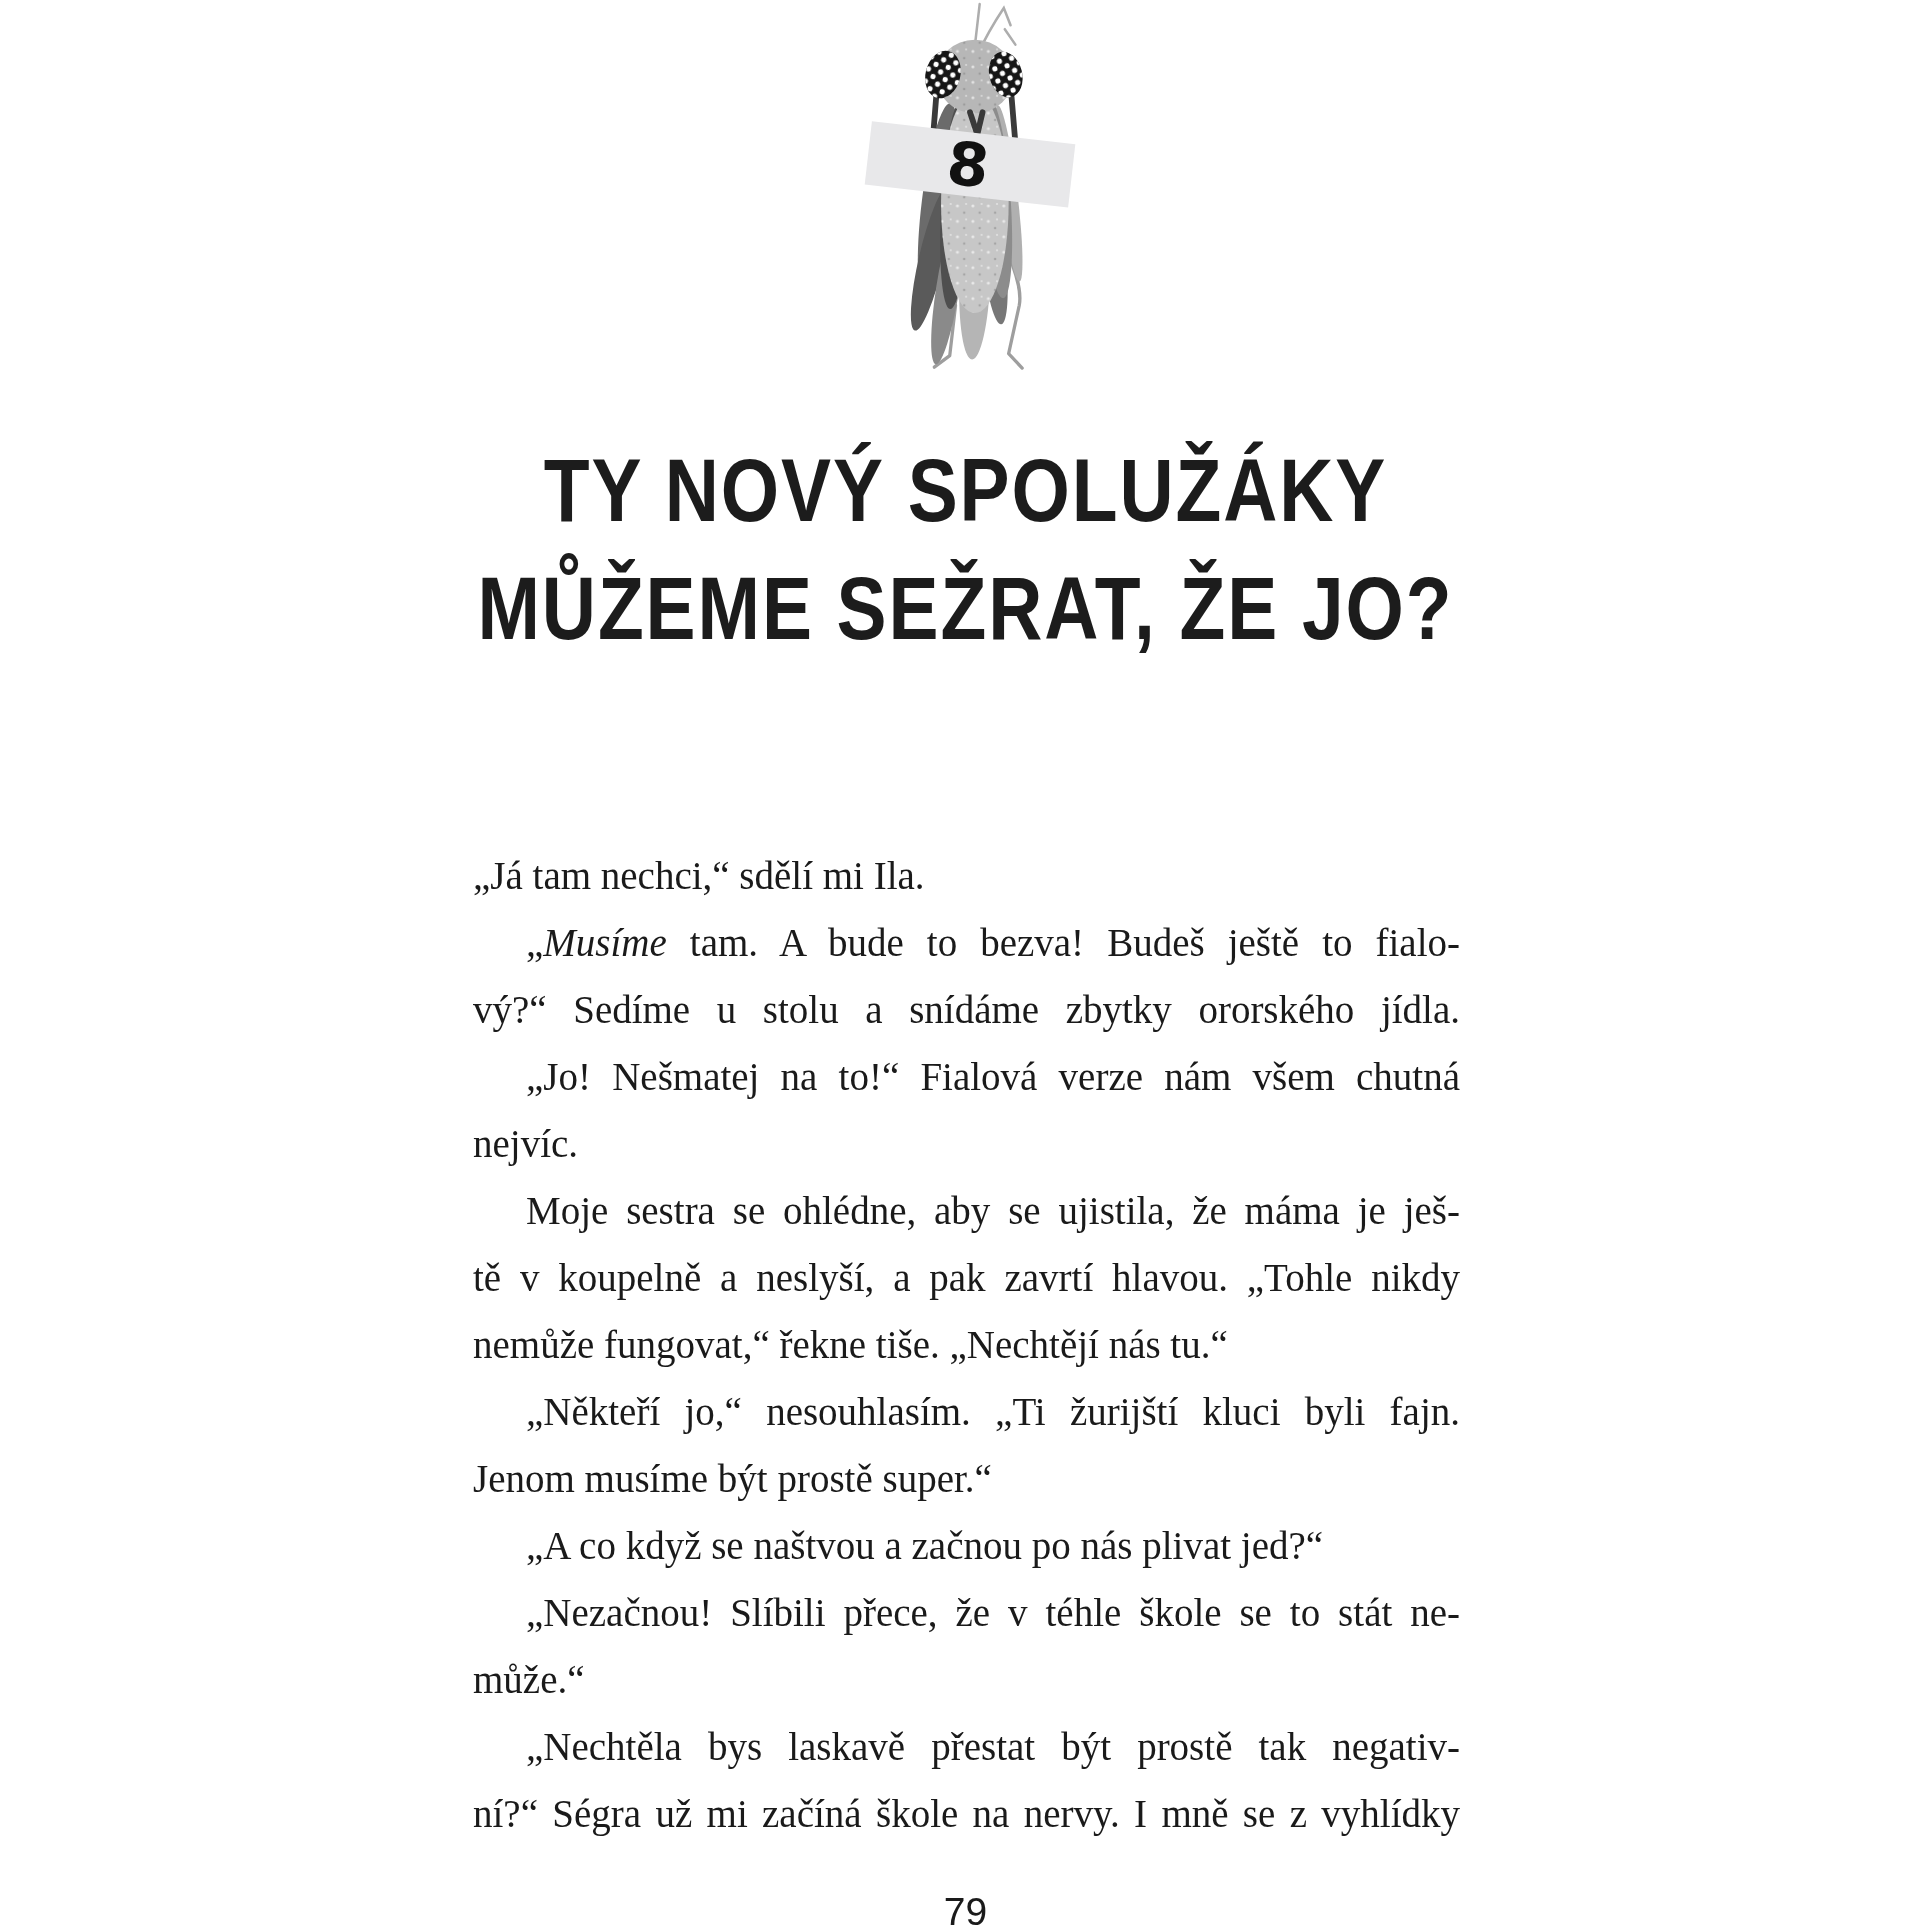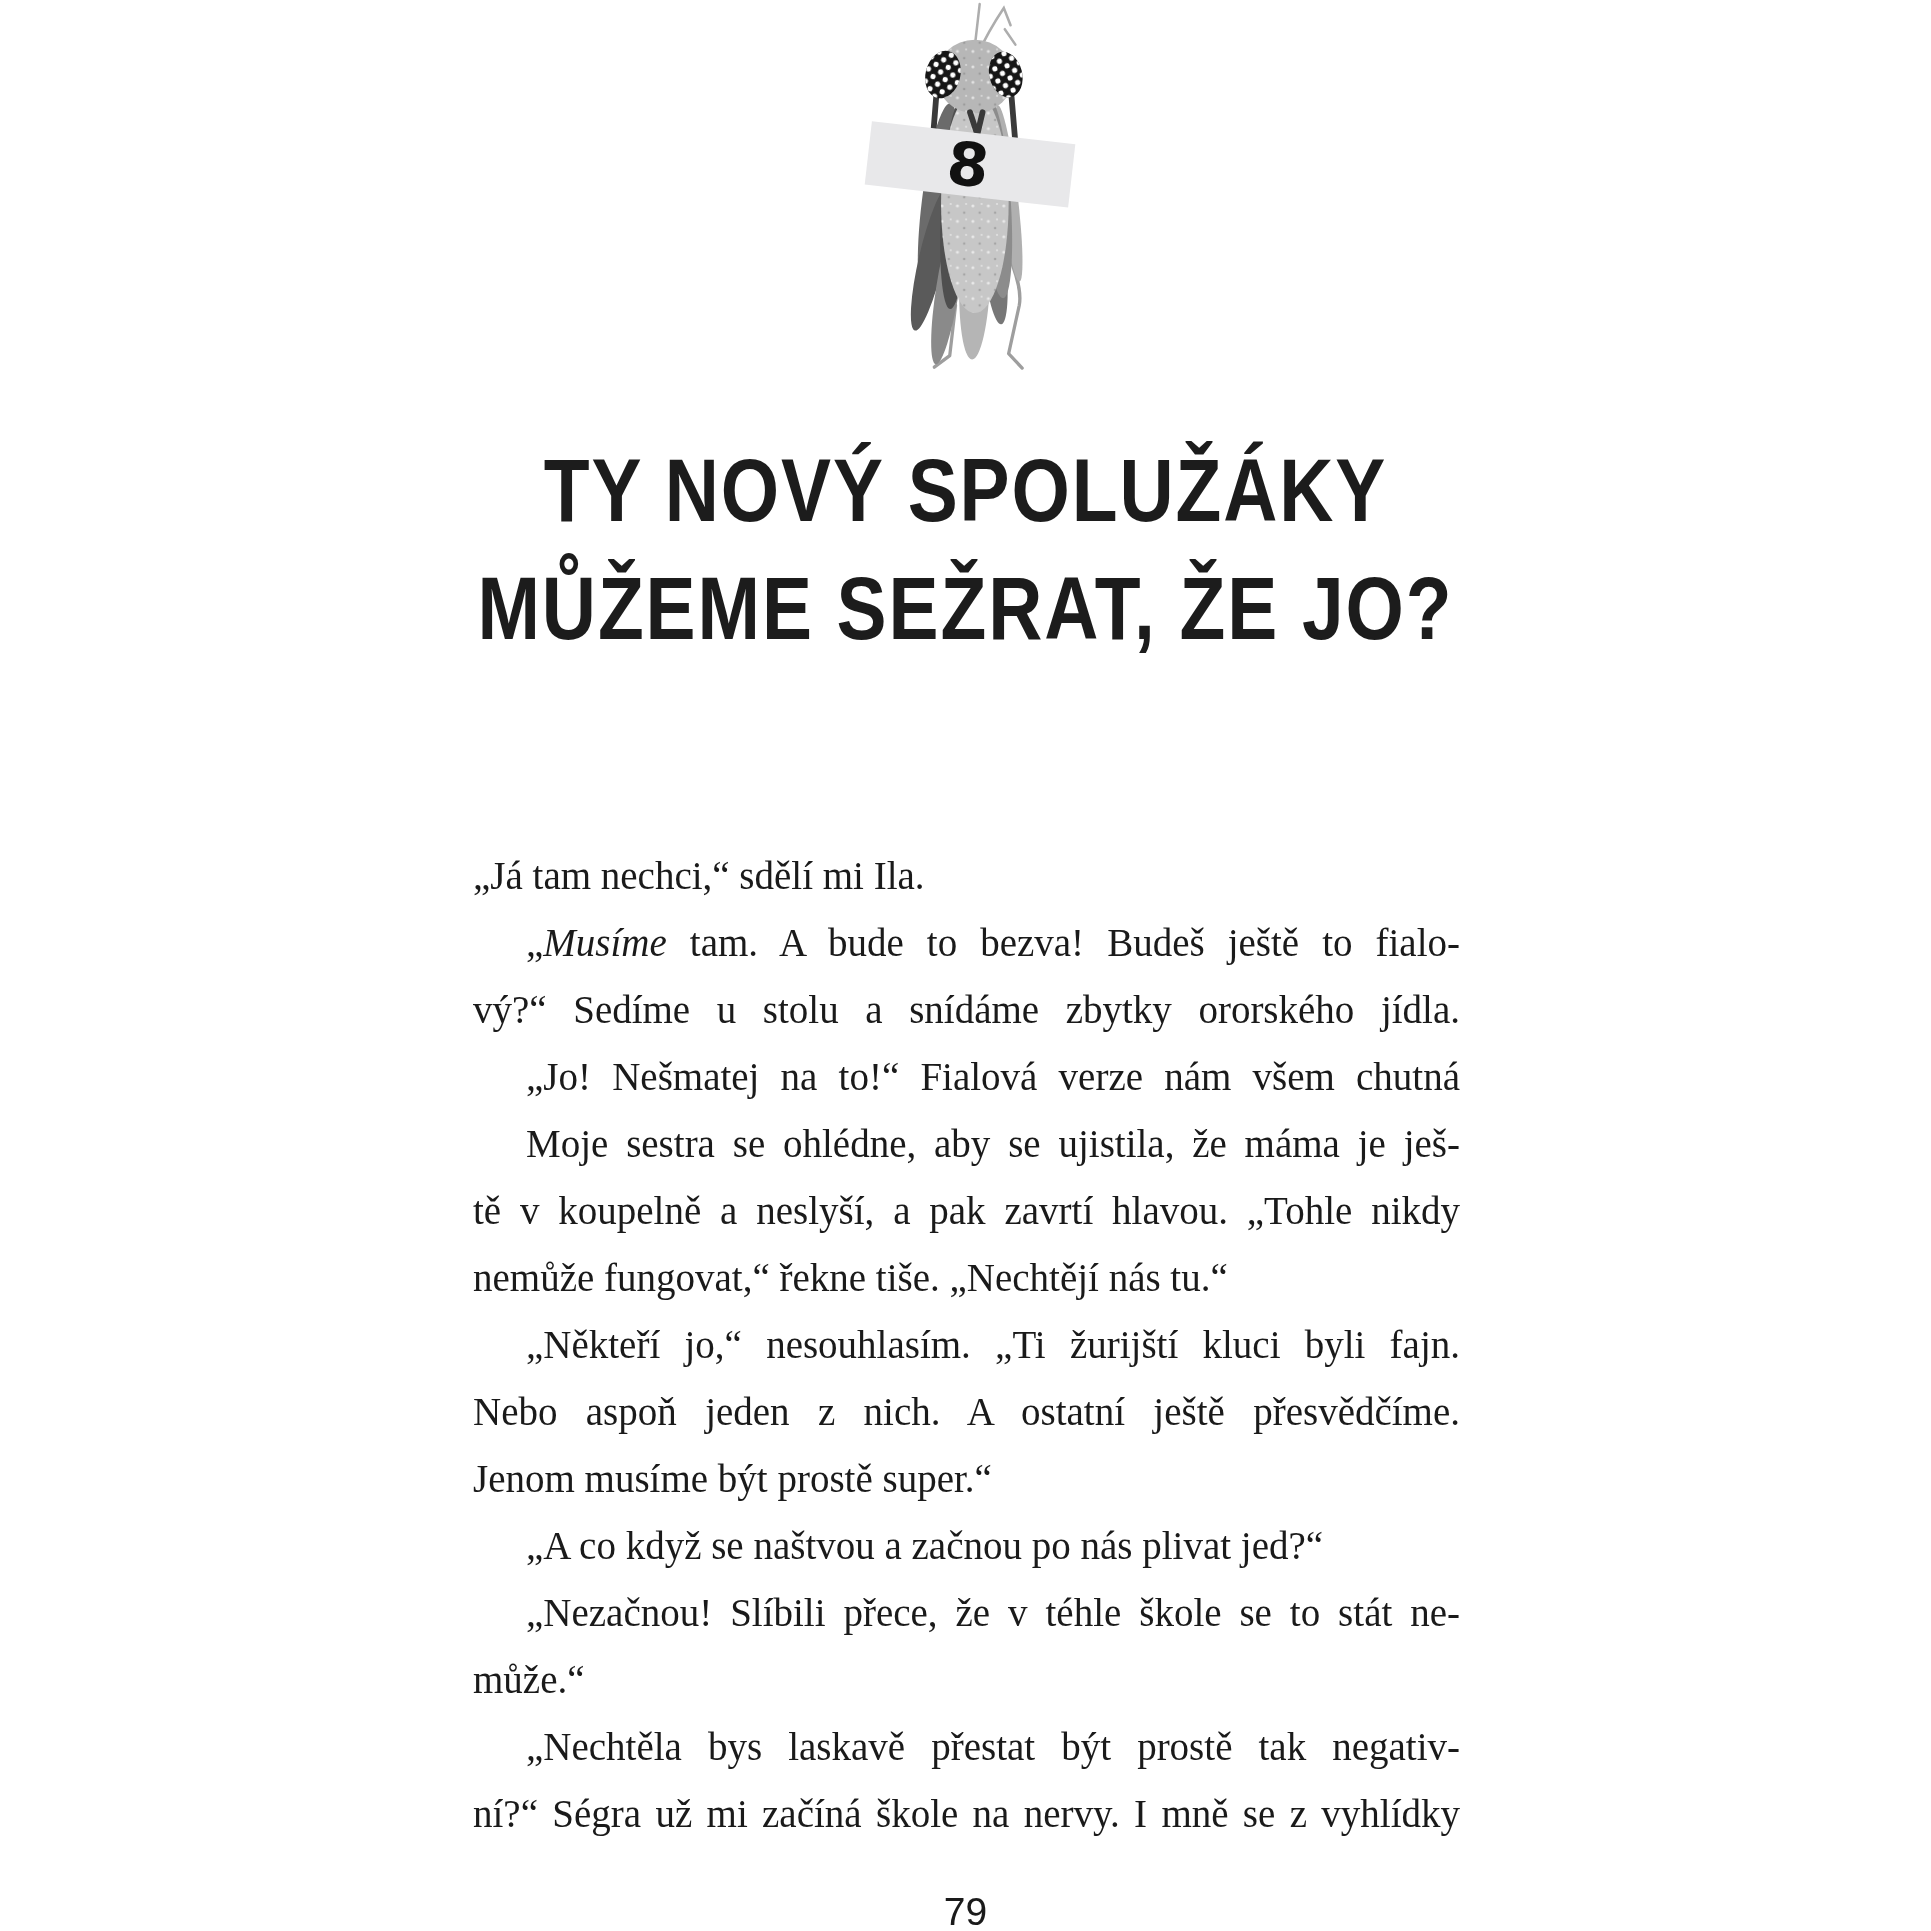--- a/index.html
+++ b/index.html
@@ -135,25 +135,25 @@
 <h1 class="title">
   <div class="title-line">TY NOVÝ SPOLUŽÁKY</div>
   <div class="title-line">MŮŽEME SEŽRAT, ŽE JO?</div>
 </h1>
 
 <div class="body-text" id="body-text">
     <div class="line"><span>„Já tam nechci,“ sdělí mi Ila.</span></div>
     <div class="line indent justify"><span>„</span><span class="italic">Musíme</span><span> tam. A bude to bezva! Budeš ještě to fialo-</span></div>
     <div class="line justify"><span>vý?“ Sedíme u stolu a snídáme zbytky ororského jídla.</span></div>
     <div class="line indent justify"><span>„Jo! Nešmatej na to!“ Fialová verze nám všem chutná</span></div>
+    <div class="line"><span>nejvíc.</span></div>
     <div class="line indent justify"><span>Moje sestra se ohlédne, aby se ujistila, že máma je ješ-</span></div>
     <div class="line justify"><span>tě v koupelně a neslyší, a pak zavrtí hlavou. „Tohle nikdy</span></div>
     <div class="line"><span>nemůže fungovat,“ řekne tiše. „Nechtějí nás tu.“</span></div>
     <div class="line indent justify"><span>„Někteří jo,“ nesouhlasím. „Ti žurijští kluci byli fajn.</span></div>
-    <div class="line justify"><span>Nebo aspoň jeden z nich. A ostatní ještě přesvědčíme.</span></div>
     <div class="line"><span>Jenom musíme být prostě super.“</span></div>
     <div class="line indent"><span>„A co když se naštvou a začnou po nás plivat jed?“</span></div>
     <div class="line indent justify"><span>„Nezačnou! Slíbili přece, že v téhle škole se to stát ne-</span></div>
     <div class="line"><span>může.“</span></div>
     <div class="line indent justify"><span>„Nechtěla bys laskavě přestat být prostě tak negativ-</span></div>
     <div class="line justify"><span>ní?“ Ségra už mi začíná škole na nervy. I mně se z vyhlídky</span></div>
   </div>
 
 <div class="page-number">79</div>
 

